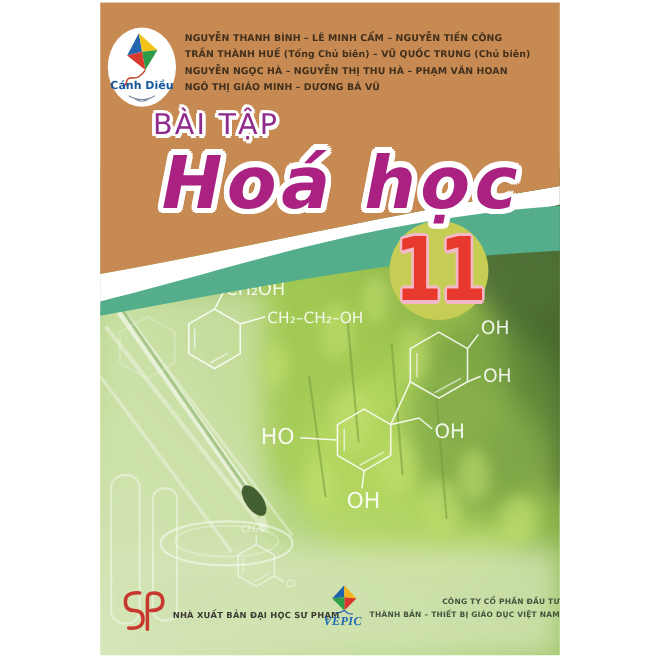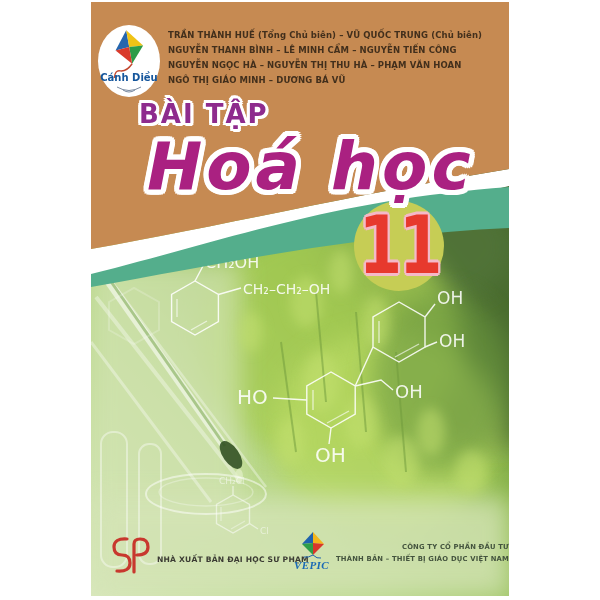--- a/index.html
+++ b/index.html
@@ -7,21 +7,21 @@
         font-family:"DejaVu Sans",sans-serif;}
   .cover{position:absolute;left:91px;top:2px;width:418px;height:594px;overflow:hidden;}
   .cover-art{position:absolute;left:0;top:0;width:418px;height:594px;display:block;}
 
   
   .brand-logo{position:absolute;left:6px;top:22px;width:64px;height:74px;}
   .authors{position:absolute;left:77px;top:26px;width:335px;color:#422f1c;
            font-size:8.5px;font-weight:bold;line-height:15px;letter-spacing:.1px;white-space:nowrap;}
 
   
-  .series{position:absolute;left:48px;top:97px;font-size:26px;font-weight:bold;letter-spacing:2px;
+  .series{position:absolute;left:48px;top:97px;font-size:26px;font-weight:normal;letter-spacing:2px;
           color:#8e2b8d;
           text-shadow:3px 0 #fff,-3px 0 #fff,0 3px #fff,0 -3px #fff,2px 2px #fff,-2px 2px #fff,2px -2px #fff,-2px -2px #fff,3px 2px #fff,-3px 2px #fff,2px 3px #fff,-2px -3px #fff;}
   .subject{position:absolute;left:56px;top:130px;font-size:66px;font-weight:bold;letter-spacing:4px;
           color:#aa2181;line-height:1.05;
           text-shadow:5px 0 #fff,-5px 0 #fff,0 5px #fff,0 -5px #fff,4px 4px #fff,-4px 4px #fff,4px -4px #fff,-4px -4px #fff,2px 5px #fff,-2px 5px #fff,2px -5px #fff,-2px -5px #fff,5px 2px #fff,-5px 2px #fff,5px -2px #fff,-5px -2px #fff;font-style:italic;}
   .grade{position:absolute;left:248px;top:196px;width:120px;text-align:center;
          font-size:80px;font-weight:bold;line-height:96px;color:#e7392d;
          transform:scaleX(.78);letter-spacing:-4px;
          text-shadow:3px 0 #f4b9c8,-3px 0 #f4b9c8,0 3px #f4b9c8,0 -3px #f4b9c8,2px 2px #f4b9c8,-2px 2px #f4b9c8,2px -2px #f4b9c8,-2px -2px #f4b9c8;}
 
@@ -164,22 +164,22 @@
           <polygon points="46,24 32,23 32,40" fill="#2d9b48"></polygon>
           <polygon points="18,24 32,23 32,40" fill="#d93a2b"></polygon>
           <path d="M32,40 q-7,7 -13,5 q-5,-2 -7,6" stroke="#c2472f" stroke-width="1.4" fill="none"></path>
         </g>
         <text x="32" y="57" text-anchor="middle" class="brand-name">Cánh Diều</text>
         <path d="M20,63 q12,7 24,0 M26,66 q6,4 12,0" stroke="#7a8aa0" stroke-width="1" fill="none"></path>
       </svg>
     </div>
 
     <div class="authors">
+      <div>NGUYỄN THANH BÌNH – LÊ MINH CẨM – NGUYỄN TIẾN CÔNG</div>
       <div>TRẦN THÀNH HUẾ (Tổng Chủ biên) – VŨ QUỐC TRUNG (Chủ biên)</div>
-      <div>NGUYỄN THANH BÌNH – LÊ MINH CẨM – NGUYỄN TIẾN CÔNG</div>
       <div>NGUYỄN NGỌC HÀ – NGUYỄN THỊ THU HÀ – PHẠM VĂN HOAN</div>
       <div>NGÔ THỊ GIÁO MINH – DƯƠNG BÁ VŨ</div>
     </div>
 
     <div class="series">BÀI TẬP</div>
     <div class="subject">Hoá học</div>
     <div class="grade">11</div>
 
     <div class="sp-logo">
       <svg viewBox="0 0 42 40" width="42" height="40">

